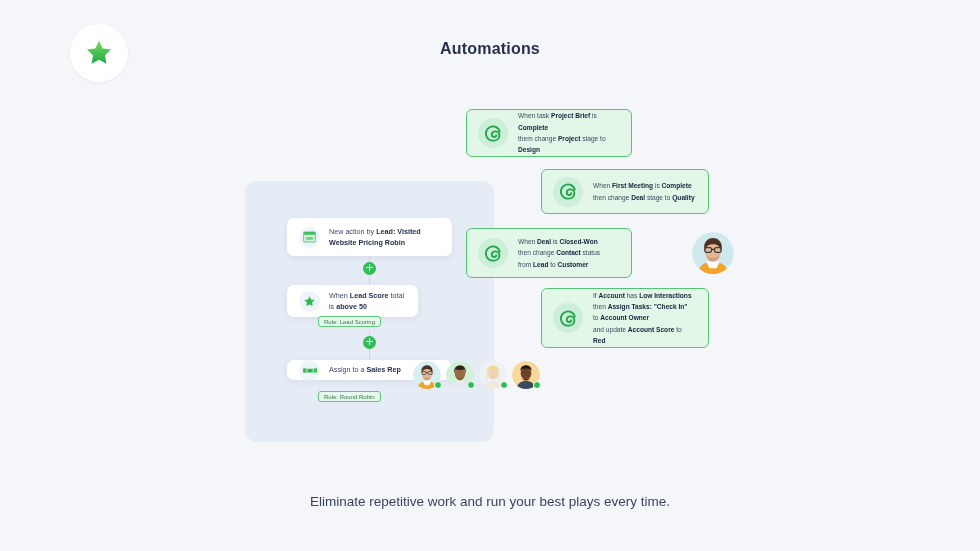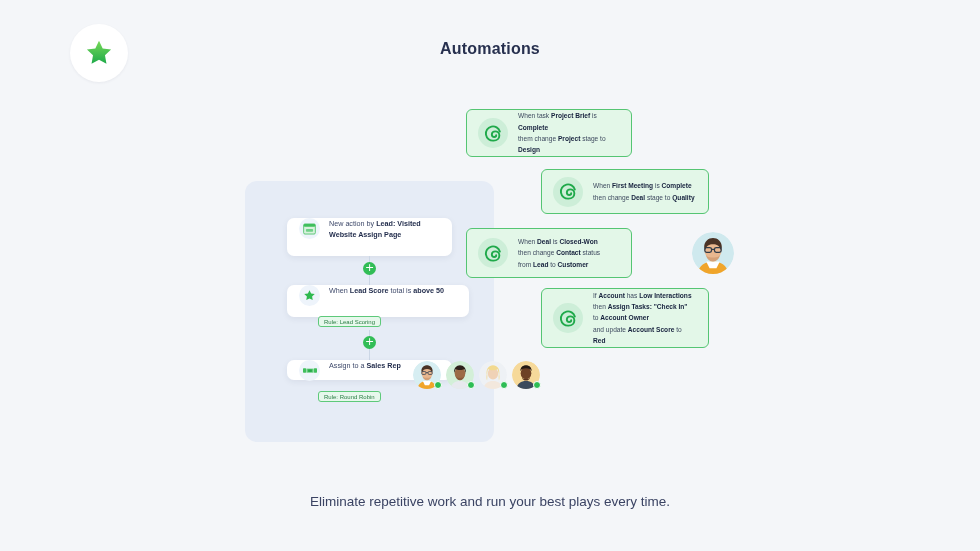--- a/index.html
+++ b/index.html
@@ -38,25 +38,25 @@
   
   .workflow-panel {
     position: absolute; left: 245px; top: 181px;
     width: 249px; height: 261px;
     background: #e6ecf6; border-radius: 12px;
   }
   .wf-card {
     position: absolute;
     background: #ffffff; border-radius: 7px;
     box-shadow: 0 2px 6px rgba(30,41,70,.07);
-    display: flex; align-items: flex-start;
+    display: flex; align-items: center;
     padding: 0 12px;
   }
   .wf-card.c1 { left: 287px; top: 218px; width: 165px; height: 38px; }
-  .wf-card.c2 { left: 287px; top: 285px; width: 182px; height: 32px; }
+  .wf-card.c2 { left: 287px; top: 285px; width: 131px; height: 32px; }
   .wf-card.c3 { left: 287px; top: 360px; width: 165px; height: 20px; }
 
   .wf-ico {
     width: 21px; height: 21px; border-radius: 50%;
     background: #eef4fb;
     display: flex; align-items: center; justify-content: center;
     flex: 0 0 auto; margin-right: 9px;
   }
   .wf-ico svg { display: block; }
   .wf-text { font-size: 7.2px; color: #3f4a6b; line-height: 1.55; }
@@ -149,21 +149,21 @@
   <div class="wf-card c1">
     <div class="wf-ico">
       <svg width="13" height="12" viewBox="0 0 16 14">
         <rect x="0.8" y="0.8" width="14.4" height="12.4" rx="1.6" fill="#d8f2dd" stroke="#53c46f" stroke-width="1.1"></rect>
         <rect x="0.8" y="0.8" width="14.4" height="3.4" rx="1.6" fill="#3fbf5c"></rect>
         <rect x="3.6" y="7" width="8.8" height="3.4" rx="1" fill="#6fd088"></rect>
       </svg>
     </div>
     <div class="wf-text">
       <span>New action by </span><b>Lead: Visited</b><br>
-      <b>Website Assign Page</b>
+      <b>Website Pricing Robin</b>
     </div>
   </div>
 
   <div class="connector k1"></div>
   <div class="plus-node p1">+</div>
 
   <div class="wf-card c2">
     <div class="wf-ico">
       <svg width="13" height="13" viewBox="0 0 24 24">
         <path fill="#2fb94f" d="M12 2.2l2.95 6.1 6.7.92-4.86 4.66 1.18 6.65L12 17.4l-5.97 3.13 1.18-6.65L2.35 9.22l6.7-.92z"></path>

